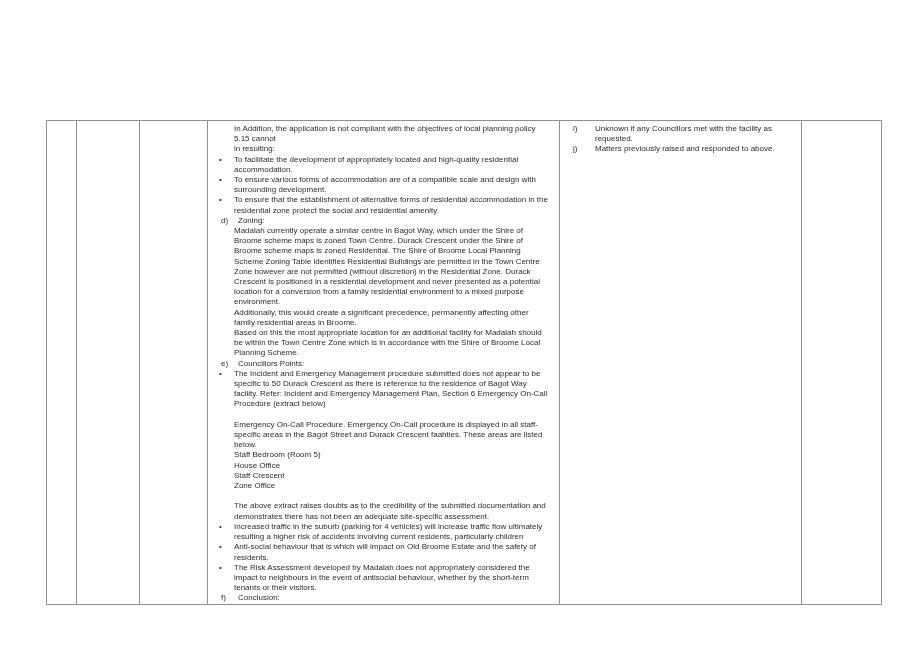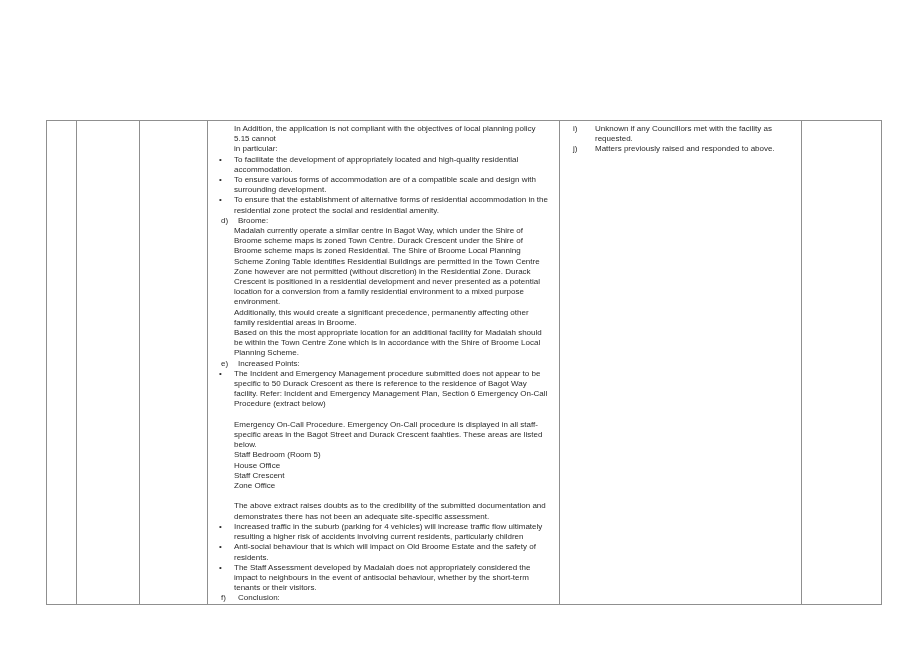--- a/index.html
+++ b/index.html
@@ -68,41 +68,41 @@
     <col style="width:80px">
   </colgroup>
   <tbody>
       <tr>
     <td></td>
     <td></td>
     <td></td>
     <td class="main-cell">
       <div id="main-items" class="cell-pad">
             <div class="item plain"><span>In Addition, the application is not compliant with the objectives of local planning policy 5.15 cannot</span></div>
-            <div class="item plain"><span>in particular:</span></div>
+            <div class="item plain"><span>in resulting:</span></div>
             <div class="item bullet"><span class="marker">•</span><span>To facilitate the development of appropriately located and high-quality residential accommodation.</span></div>
             <div class="item bullet"><span class="marker">•</span><span>To ensure various forms of accommodation are of a compatible scale and design with surrounding development.</span></div>
             <div class="item bullet"><span class="marker">•</span><span>To ensure that the establishment of alternative forms of residential accommodation in the residential zone protect the social and residential amenity.</span></div>
-            <div class="item labeled"><span class="marker">d)</span><span>Broome:</span></div>
+            <div class="item labeled"><span class="marker">d)</span><span>Zoning:</span></div>
             <div class="item plain"><span>Madalah currently operate a similar centre in Bagot Way, which under the Shire of Broome scheme maps is zoned Town Centre. Durack Crescent under the Shire of Broome scheme maps is zoned Residential. The Shire of Broome Local Planning Scheme Zoning Table identifies Residential Buildings are permitted in the Town Centre Zone however are not permitted (without discretion) in the Residential Zone. Durack Crescent is positioned in a residential development and never presented as a potential location for a conversion from a family residential environment to a mixed purpose environment.</span></div>
             <div class="item plain"><span>Additionally, this would create a significant precedence, permanently affecting other family residential areas in Broome.</span></div>
             <div class="item plain"><span>Based on this the most appropriate location for an additional facility for Madalah should be within the Town Centre Zone which is in accordance with the Shire of Broome Local Planning Scheme.</span></div>
-            <div class="item labeled"><span class="marker">e)</span><span>Increased Points:</span></div>
+            <div class="item labeled"><span class="marker">e)</span><span>Councillors Points:</span></div>
             <div class="item bullet"><span class="marker">•</span><span>The Incident and Emergency Management procedure submitted does not appear to be specific to 50 Durack Crescent as there is reference to the residence of Bagot Way facility. Refer: Incident and Emergency Management Plan, Section 6 Emergency On-Call Procedure (extract below)</span></div>
             <div class="item blank"></div>
             <div class="item plain"><span>Emergency On-Call Procedure. Emergency On-Call procedure is displayed in all staff-specific areas in the Bagot Street and Durack Crescent faahties. These areas are listed below.</span></div>
             <div class="item plain"><span>Staff Bedroom (Room 5)</span></div>
             <div class="item plain"><span>House Office</span></div>
             <div class="item plain"><span>Staff Crescent</span></div>
             <div class="item plain"><span>Zone Office</span></div>
             <div class="item blank"></div>
             <div class="item plain"><span>The above extract raises doubts as to the credibility of the submitted documentation and demonstrates there has not been an adequate site-specific assessment.</span></div>
             <div class="item bullet"><span class="marker">•</span><span>Increased traffic in the suburb (parking for 4 vehicles) will increase traffic flow ultimately resulting a higher risk of accidents involving current residents, particularly children</span></div>
             <div class="item bullet"><span class="marker">•</span><span>Anti-social behaviour that is which will impact on Old Broome Estate and the safety of residents.</span></div>
-            <div class="item bullet"><span class="marker">•</span><span>The Staff Assessment developed by Madalah does not appropriately considered the impact to neighbours in the event of antisocial behaviour, whether by the short-term tenants or their visitors.</span></div>
+            <div class="item bullet"><span class="marker">•</span><span>The Risk Assessment developed by Madalah does not appropriately considered the impact to neighbours in the event of antisocial behaviour, whether by the short-term tenants or their visitors.</span></div>
             <div class="item labeled"><span class="marker">f)</span><span>Conclusion:</span></div>
           </div>
     </td>
     <td class="side-cell">
       <div id="side-items" class="cell-pad">
             <div class="item labeled"><span class="marker">i)</span><span>Unknown if any Councillors met with the facility as requested.</span></div>
             <div class="item labeled"><span class="marker">j)</span><span>Matters previously raised and responded to above.</span></div>
           </div>
     </td>
     <td></td>

